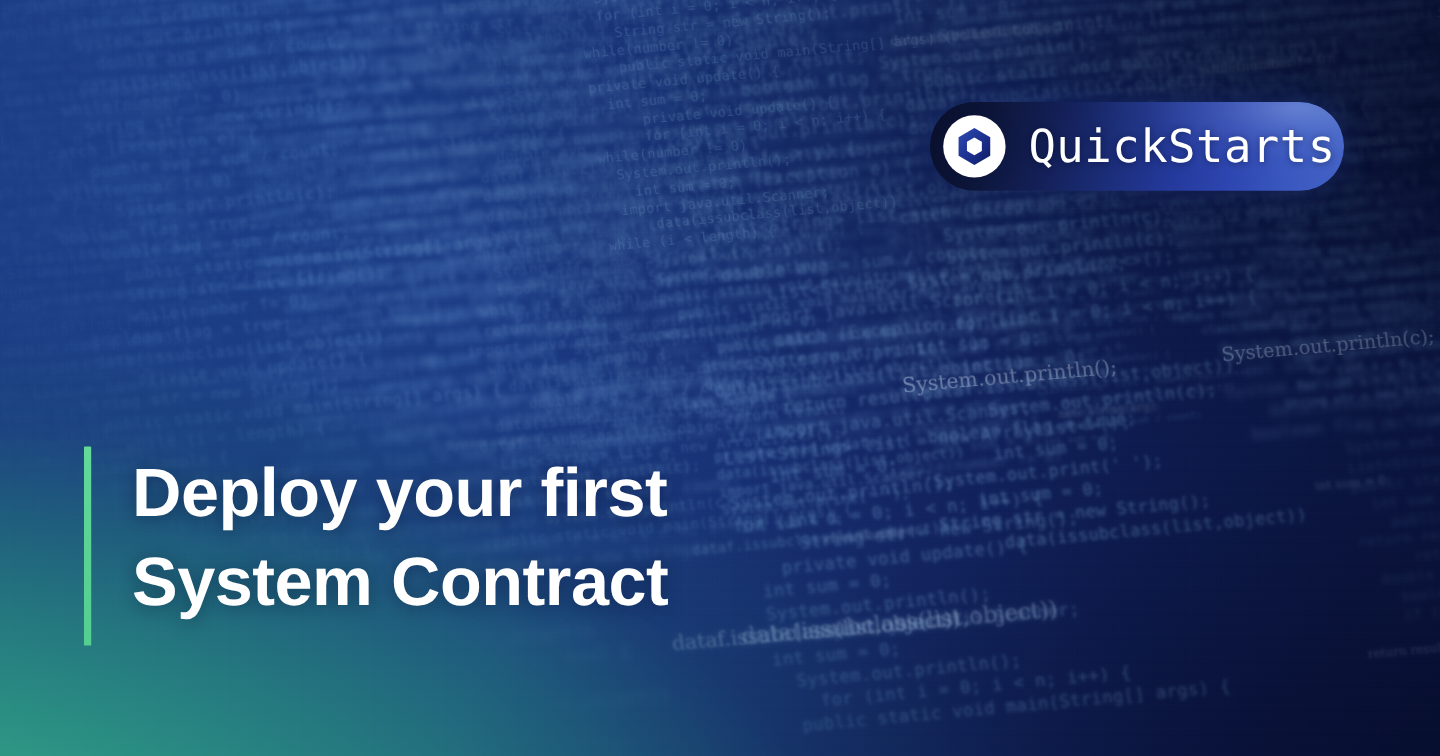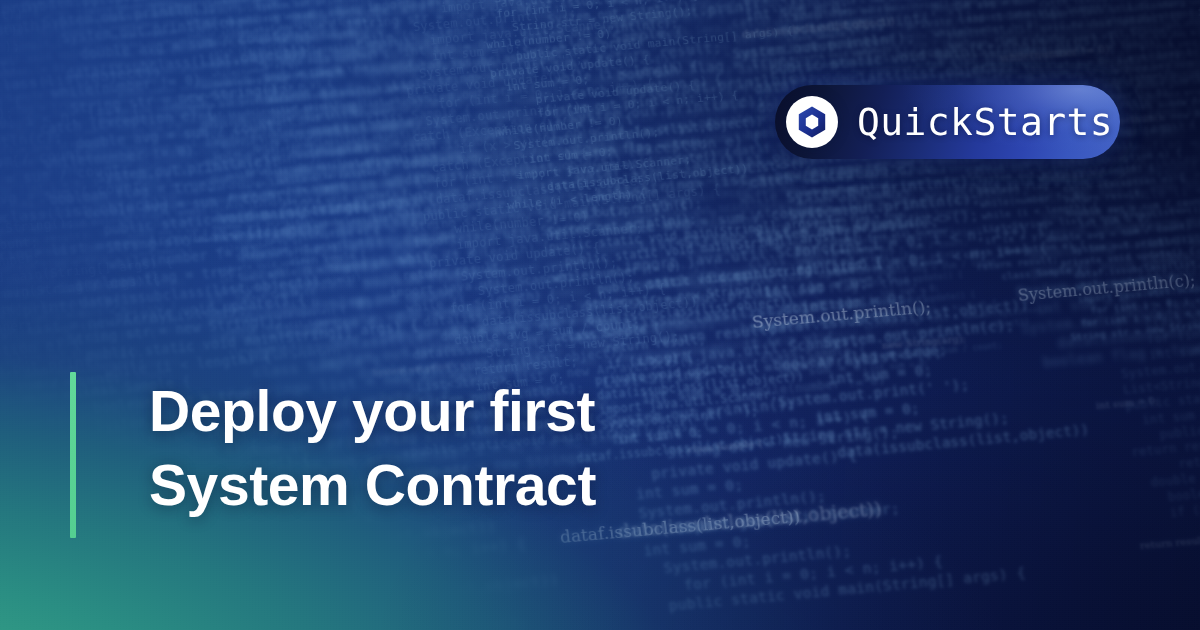--- a/index.html
+++ b/index.html
@@ -111,21 +111,21 @@
     transform-origin: left center;
   }
 
   
   .headline-wrap {
     position: absolute;
     left: 70px;
     top: 372px;
     display: flex;
     align-items: stretch;
-    gap: 73px;
+    gap: 34px;
   }
   .accent-bar {
     width: 6px;
     height: 166px;
     border-radius: 1px;
     background: linear-gradient(180deg, #63d99a 0%, #5ad394 50%, #54cf91 100%);
     flex: none;
   }
   .headline {
     color: #ffffff;

